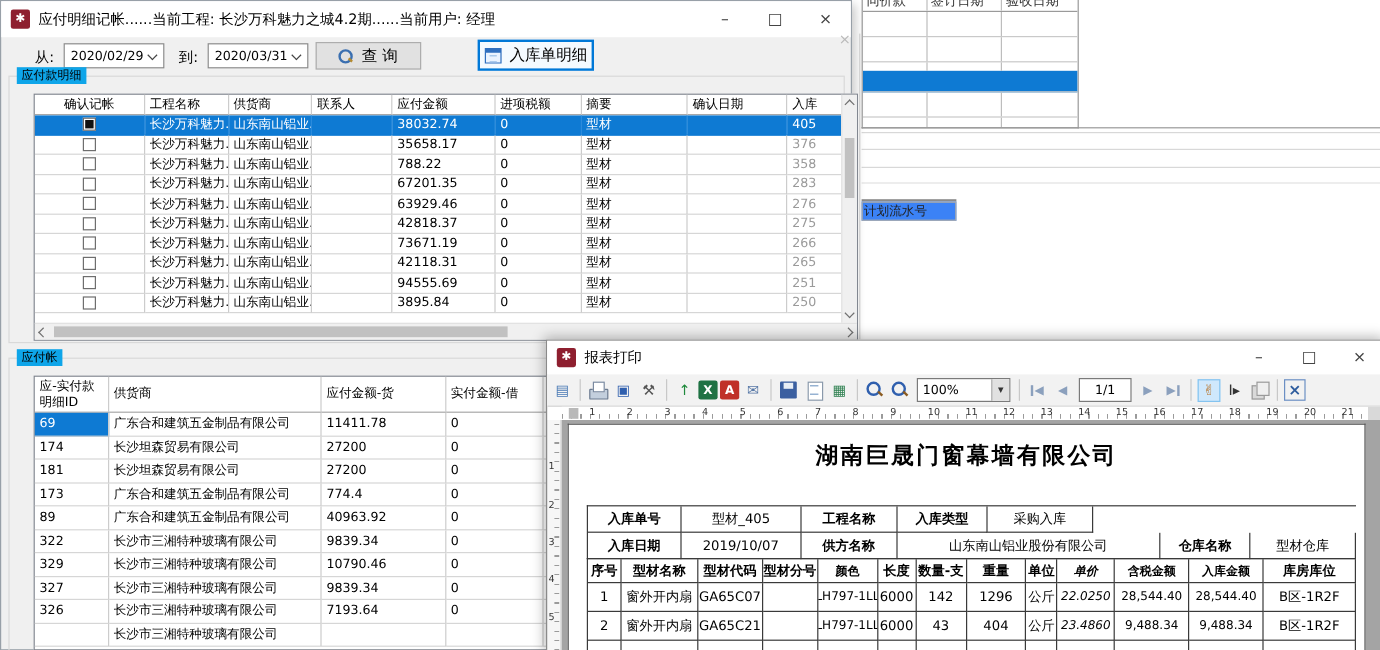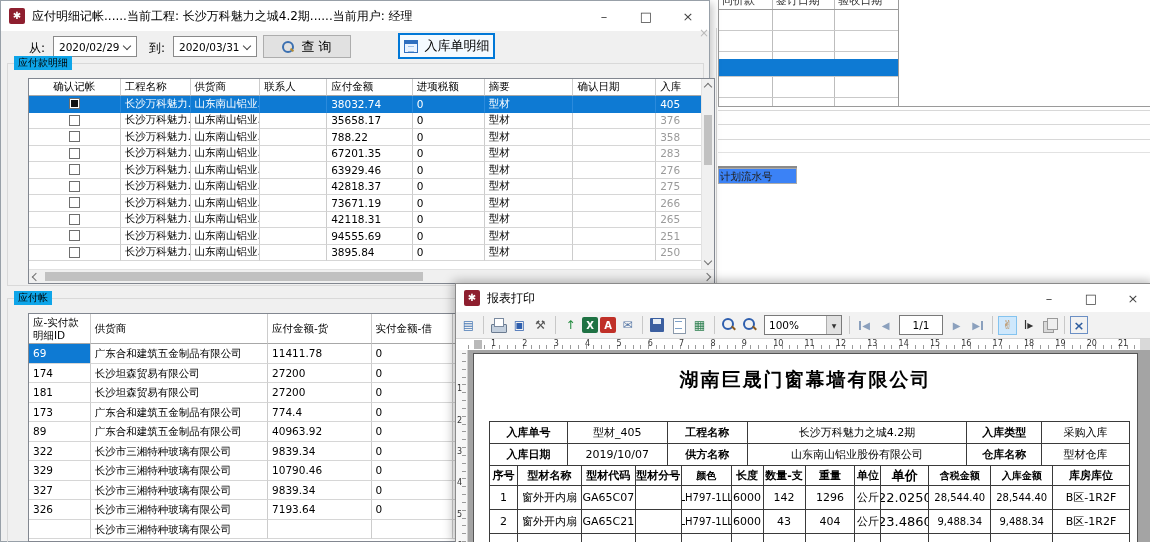--- a/index.html
+++ b/index.html
@@ -158,21 +158,21 @@
 #rt-detail { top:111px; }
 .rrow { display:flex; }
 .icell,.dcell { border-right:1px solid #3a3a3a; border-bottom:1px solid #3a3a3a; display:flex;
   align-items:center; justify-content:center; font-size:11px; overflow:hidden; white-space:nowrap; }
 .irow { height:22px; } .irow .icell { height:22px; }
 .ilabel { font-weight:bold; }
 .i0{width:78px;} .i1{width:100px;} .i2{width:80px;} .i3{width:220px;} .i4{width:75px;} .i5{width:88px;}
 .dhead .dcell { height:20px; font-weight:bold; }
 .drow .dcell { height:24px; }
 .d0{width:28px;} .d1{width:64px;} .d2{width:54px;} .d3{width:46px;} .d4{width:50px; font-size:10px;}
-.d5{width:32px;} .d6{width:42px;} .d7{width:50px;} .d8{width:26px;} .d9{width:48px; font-size:13px;}
+.d5{width:32px;} .d6{width:42px;} .d7{width:50px;} .d8{width:26px;} .d9{width:48px; font-size:10px;font-style:italic;}
 .d10{width:62px; font-size:10px;} .d11{width:62px; font-size:10px;} .d12{width:77px;}
 </style>
 </head>
 <body>
 
 <div id="bgwin">
   <div class="bg-vline"></div>
   <div class="bg-table">
     <div class="bgt-head">
       <div class="bgc bgc0">
@@ -591,21 +591,20 @@
         <span class="vruler-num" style="top: 159.5px;">5</span>
         <span class="vruler-num" style="top: 190.8px;">6</span>
       </div>
     <div class="page">
       <div class="rp-company">湖南巨晟门窗幕墙有限公司</div>
       <div id="rt-info" class="rtable">
           <div class="rrow irow">
             <div class="icell i0 ilabel">入库单号</div>
             <div class="icell i1">型材_405</div>
             <div class="icell i2 ilabel">工程名称</div>
-            <div class="icell i3">长沙万科魅力之城4.2期</div>
             <div class="icell i4 ilabel">入库类型</div>
             <div class="icell i5">采购入库</div>
           </div>
           <div class="rrow irow">
             <div class="icell i0 ilabel">入库日期</div>
             <div class="icell i1">2019/10/07</div>
             <div class="icell i2 ilabel">供方名称</div>
             <div class="icell i3">山东南山铝业股份有限公司</div>
             <div class="icell i4 ilabel">仓库名称</div>
             <div class="icell i5">型材仓库</div>

